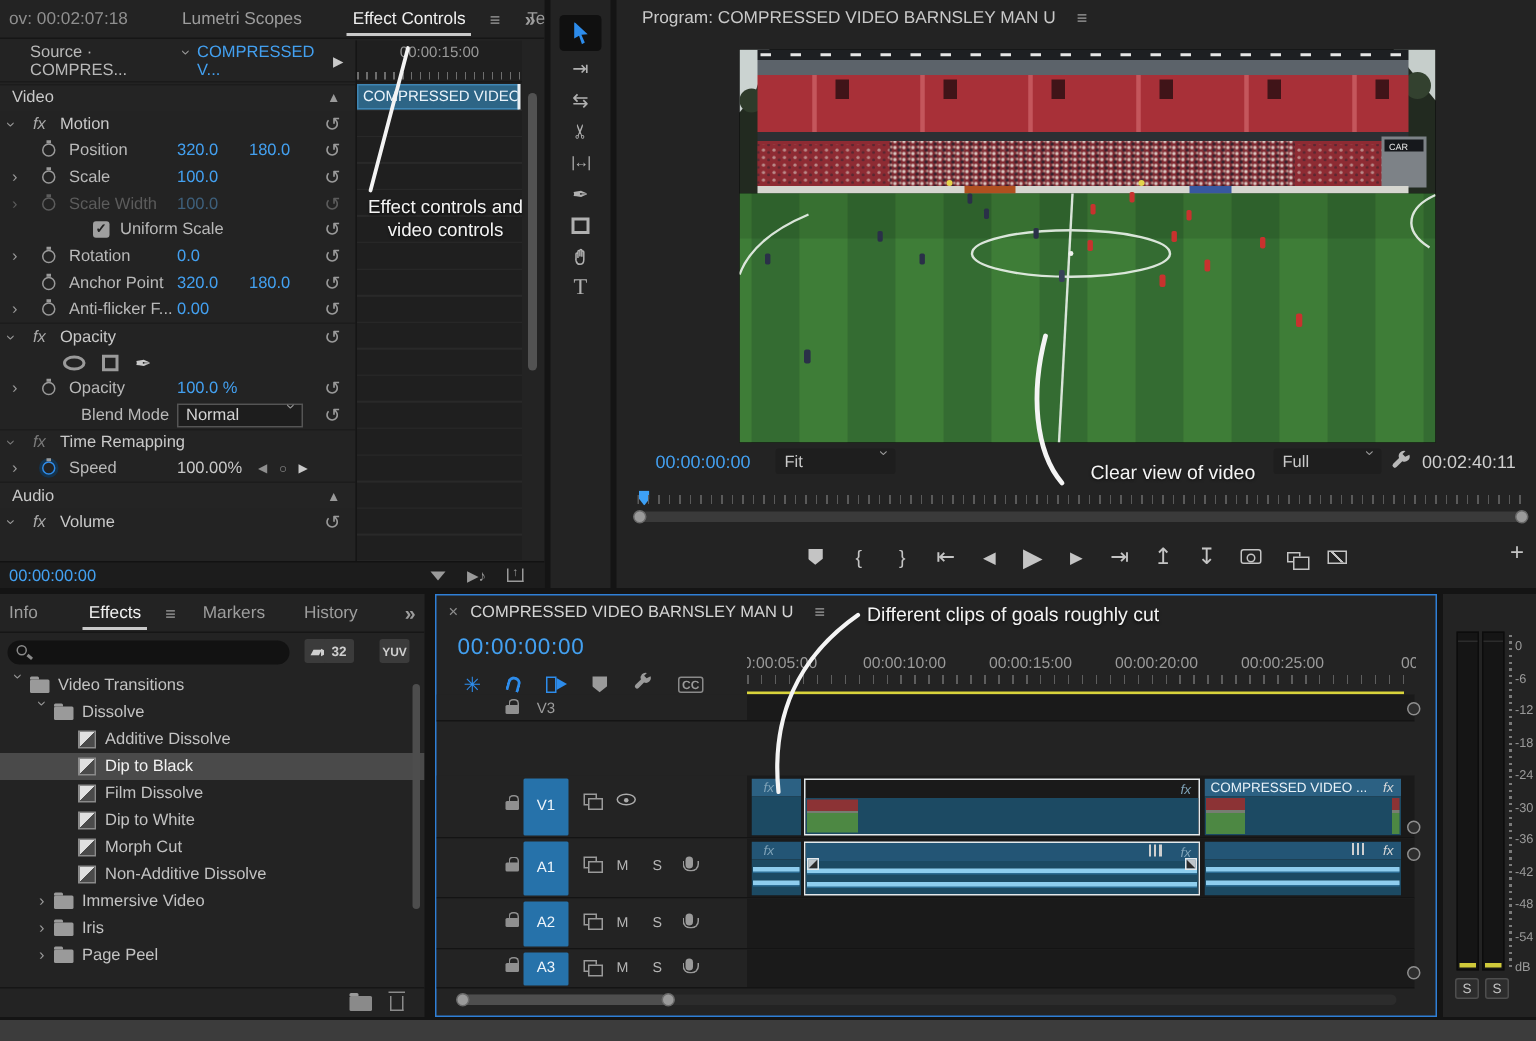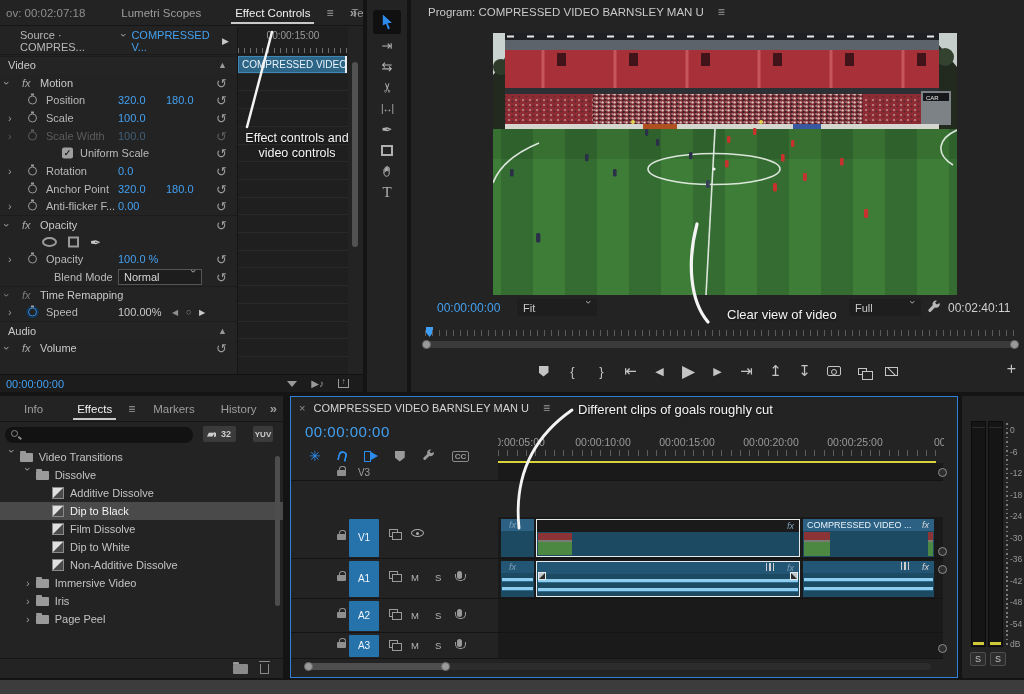--- a/index.html
+++ b/index.html
@@ -470,21 +470,21 @@
         </span>
       <span class="ticon">
           <span class="i-strk"></span>
         </span>
     </div>
     <span class="abs" style="right:8px;top:360px;color:#c4c4c4;font-size:16px">+</span>
   </section>
 
   <section class="panel" id="fx">
     <div class="tabbar">
-      <span class="tab" style="padding-left:24px">Info</span>
+      <span class="tab" style="padding-left:6px">Info</span>
       <span class="tab active" style="margin-left:14px">Effects</span>
       <span class="menu-g">≡</span>
       <span class="tab" style="margin-left:8px">Markers</span>
       <span class="tab" style="margin-left:6px">History</span>
       <span class="ovf">»</span>
     </div>
     <div class="search">
         <span class="i-mag"></span>
       </div>
     <span class="badge" style="left:203px;width:20px">
@@ -512,20 +512,24 @@
           <span class="i-tr"></span>
           <span>Dip to Black</span>
         </div>
       <div class="trow" style="padding-left:52px">
           <span class="i-tr"></span>
           <span>Film Dissolve</span>
         </div>
       <div class="trow" style="padding-left:52px">
           <span class="i-tr"></span>
           <span>Dip to White</span>
+        </div>
+      <div class="trow" style="padding-left:52px">
+          <span class="i-tr"></span>
+          <span>Morph Cut</span>
         </div>
       <div class="trow" style="padding-left:52px">
           <span class="i-tr"></span>
           <span>Non-Additive Dissolve</span>
         </div>
       <div class="trow" style="padding-left:26px">
           <span class="chev">›</span>
           <span class="i-folder"></span>
           <span>Immersive Video</span>
         </div>

